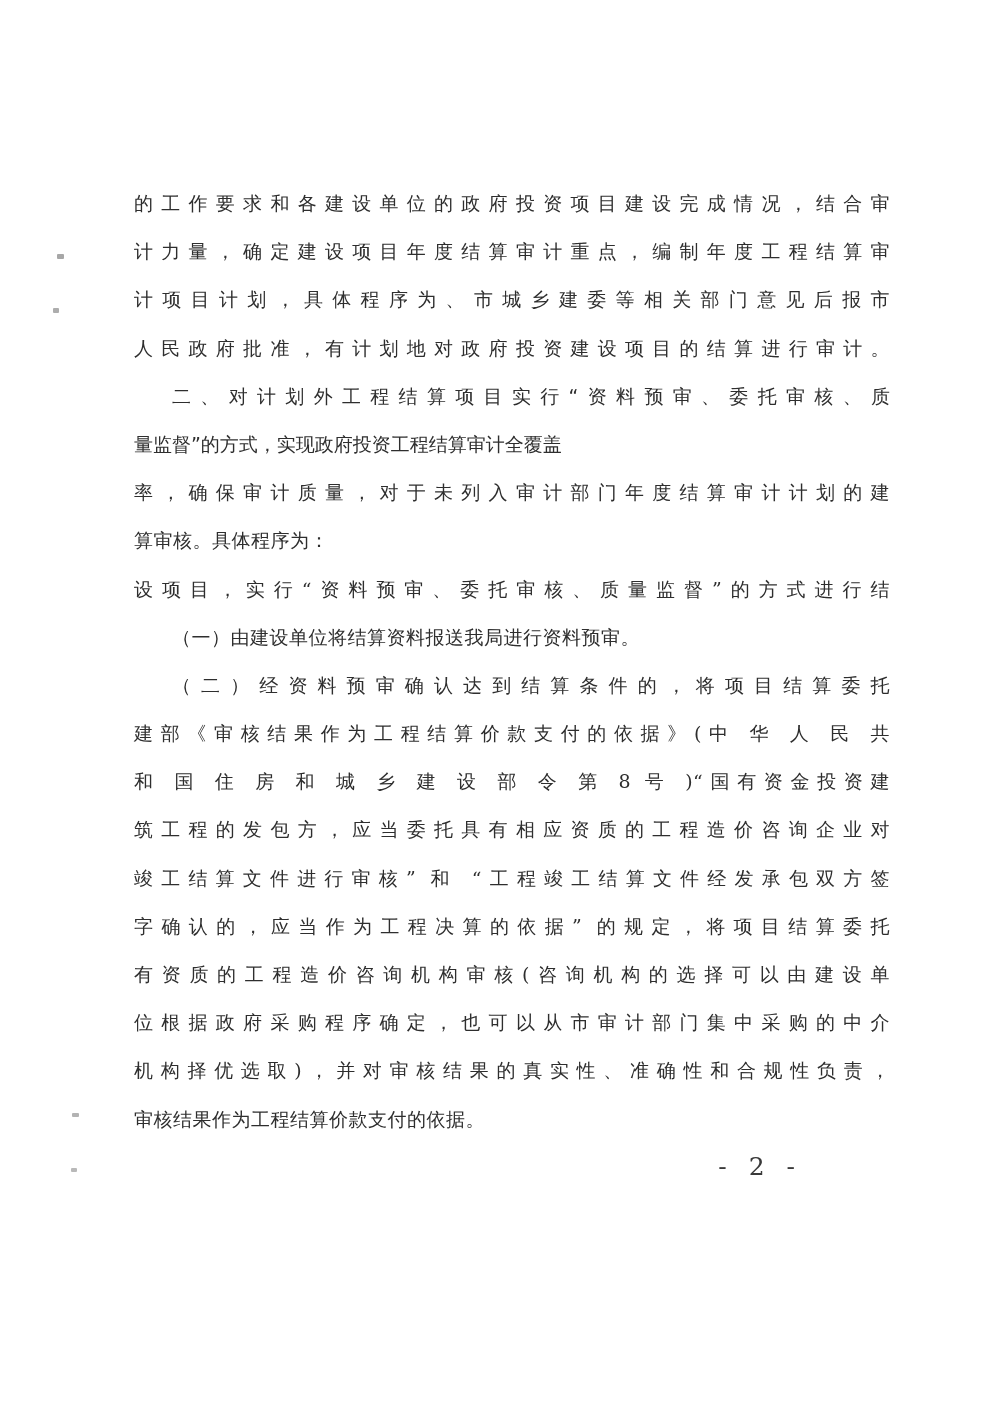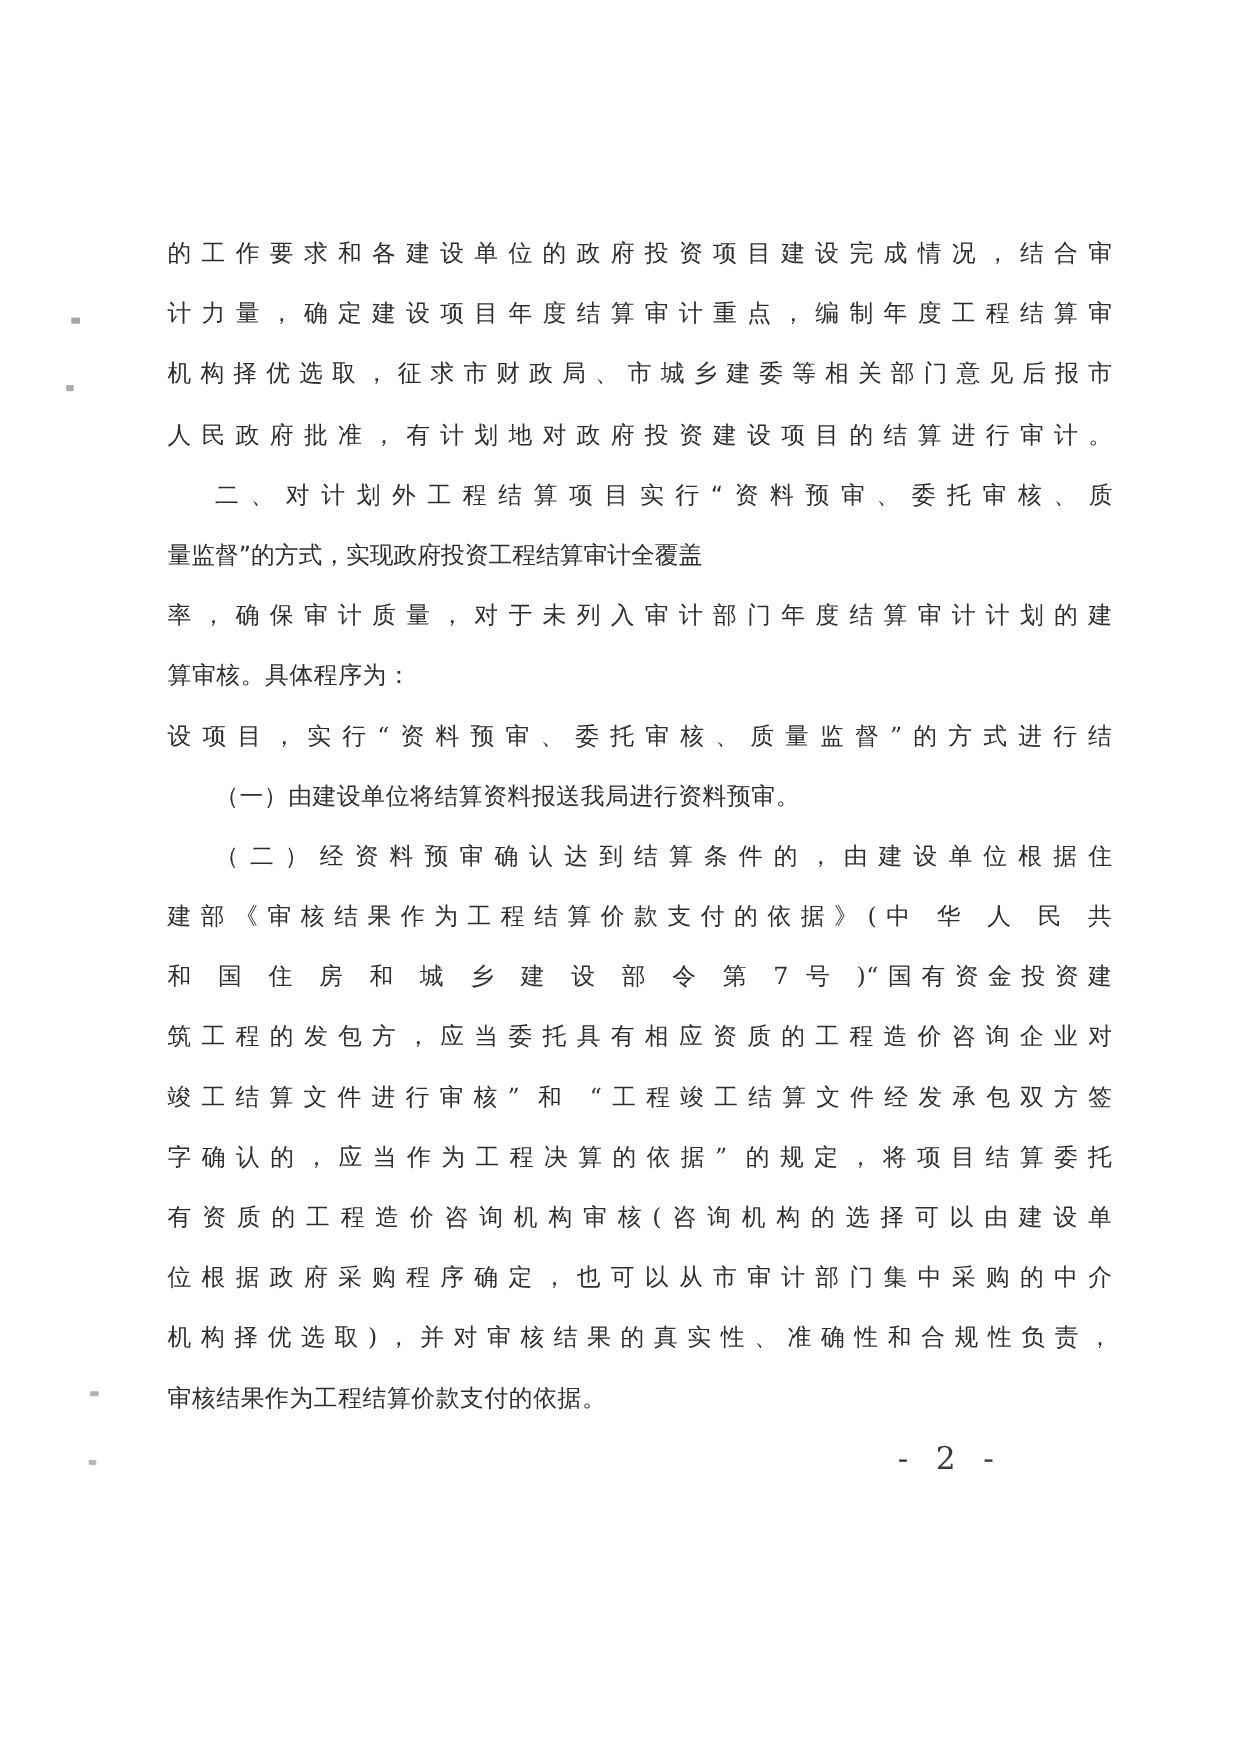--- a/index.html
+++ b/index.html
@@ -69,31 +69,31 @@
 <div class="page">
 
   <span class="speck s1"></span>
   <span class="speck s2"></span>
   <span class="speck s3"></span>
   <span class="speck s4"></span>
 
   <div class="text-block">
     <div class="line j">的工作要求和各建设单位的政府投资项目建设完成情况，结合审</div>
     <div class="line j">计力量，确定建设项目年度结算审计重点，编制年度工程结算审</div>
-    <div class="line j">机构择优选取，征求市财政局、市城乡建委等相关部门意见后报市</div>
+    <div class="line j">计项目计划，具体程序为、市城乡建委等相关部门意见后报市</div>
     <div class="line j">人民政府批准，有计划地对政府投资建设项目的结算进行审计。</div>
     <div class="line j bold indent">二、对计划外工程结算项目实行“资料预审、委托审核、质</div>
     <div class="line bold">量监督”的方式，实现政府投资工程结算审计全覆盖</div>
     <div class="line j">率，确保审计质量，对于未列入审计部门年度结算审计计划的建</div>
     <div class="line">算审核。具体程序为：</div>
     <div class="line j">设项目，实行“资料预审、委托审核、质量监督”的方式进行结</div>
     <div class="line indent">（一）由建设单位将结算资料报送我局进行资料预审。</div>
-    <div class="line j indent">（二）经资料预审确认达到结算条件的，由建设单位根据住</div>
+    <div class="line j indent">（二）经资料预审确认达到结算条件的，将项目结算委托</div>
     <div class="line j">建部《审核结果作为工程结算价款支付的依据》(中 华 人 民 共</div>
-    <div class="line j">和 国 住 房 和 城 乡 建 设 部 令 第  7  号 )“国有资金投资建</div>
+    <div class="line j">和 国 住 房 和 城 乡 建 设 部 令 第  8  号 )“国有资金投资建</div>
     <div class="line j">筑工程的发包方，应当委托具有相应资质的工程造价咨询企业对</div>
     <div class="line j">竣工结算文件进行审核” 和 “工程竣工结算文件经发承包双方签</div>
     <div class="line j">字确认的，应当作为工程决算的依据” 的规定，将项目结算委托</div>
     <div class="line j">有资质的工程造价咨询机构审核(咨询机构的选择可以由建设单</div>
     <div class="line j">位根据政府采购程序确定，也可以从市审计部门集中采购的中介</div>
     <div class="line j">机构择优选取)，并对审核结果的真实性、准确性和合规性负责，</div>
     <div class="line">审核结果作为工程结算价款支付的依据。</div>
     <div class="page-number-line">- 2 -</div>
   </div>
 

